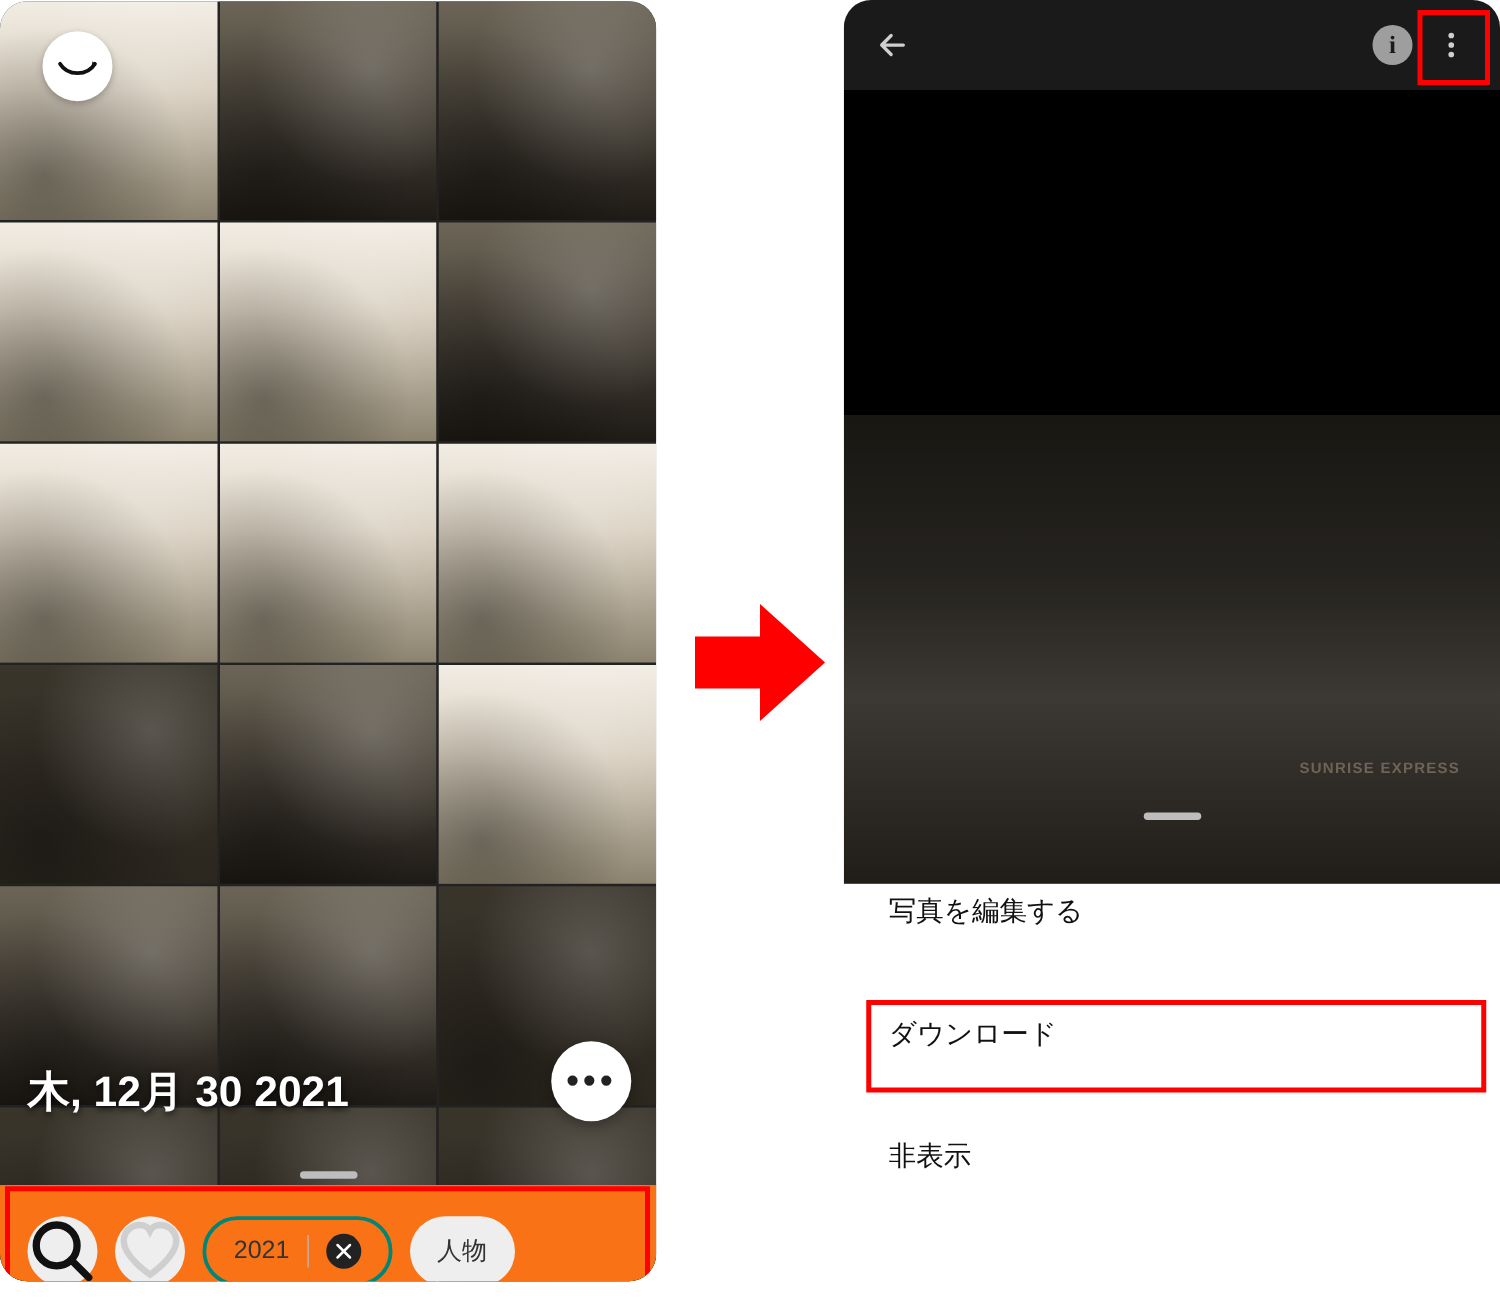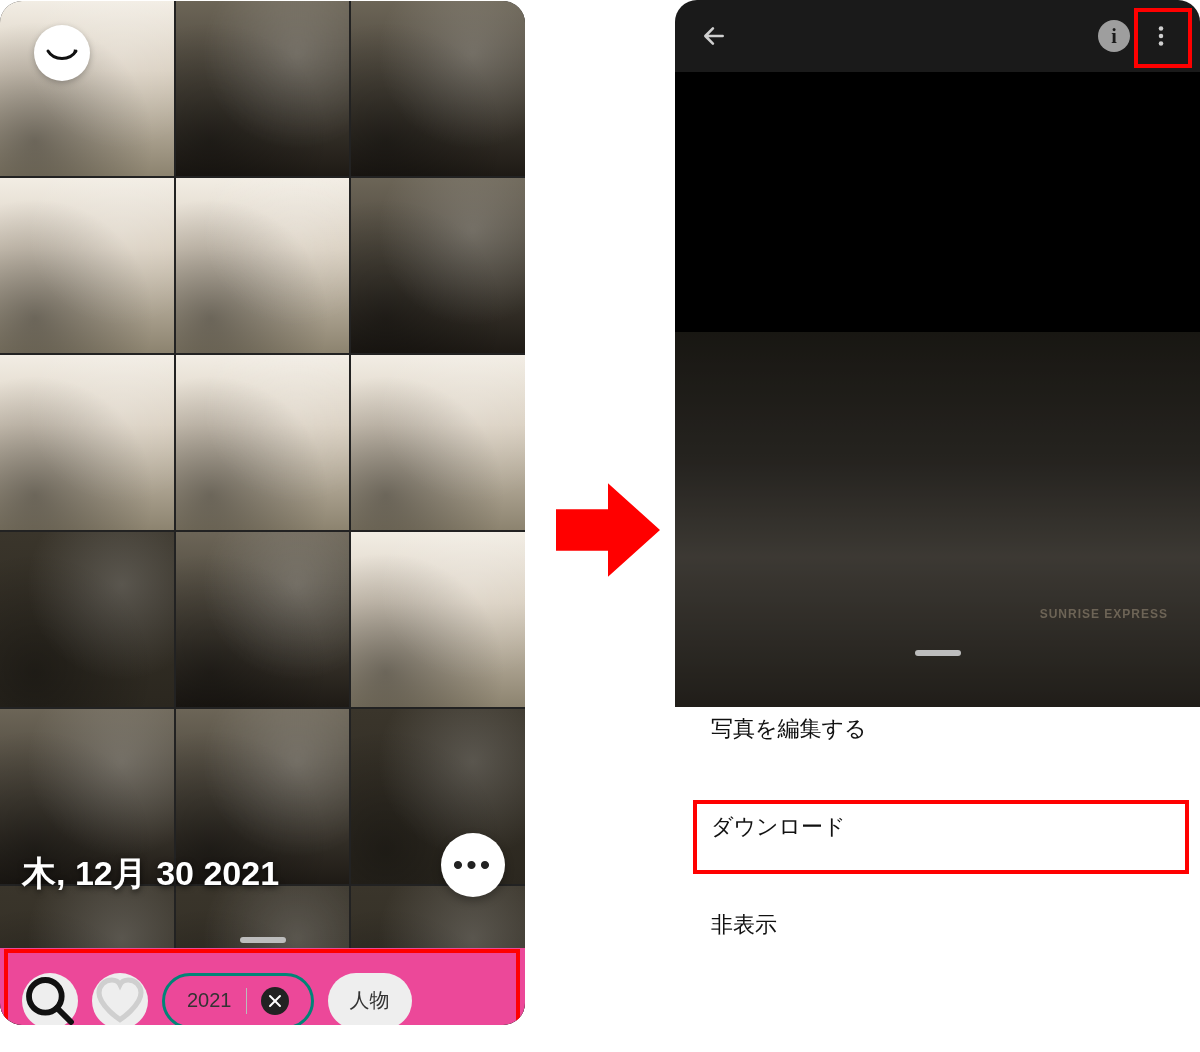--- a/index.html
+++ b/index.html
@@ -55,21 +55,21 @@
     background:#fff;display:flex;align-items:center;justify-content:center;
     box-shadow:0 4px 10px rgba(0,0,0,.3);
     font-size:30px;letter-spacing:3px;color:#222;
   }
   .sheet-handle-left{
     position:absolute;left:50%;top:936px;transform:translateX(-50%);
     width:46px;height:6px;border-radius:3px;background:#bdbdbd;
   }
   .filter-bar{
     position:absolute;left:0;right:0;top:947px;height:105px;
-    background:#ec4899;display:flex;align-items:center;gap:14px;
+    background:#f97316;display:flex;align-items:center;gap:14px;
     padding:0 22px;
   }
   .pill{
     height:56px;border-radius:28px;background:#eee;
     display:flex;align-items:center;justify-content:center;
     padding:0 22px;color:#333;font-size:20px;
   }
   .pill.icon-only{width:56px;padding:0;}
   .pill.active{
     background:transparent;border:3px solid #008577;

